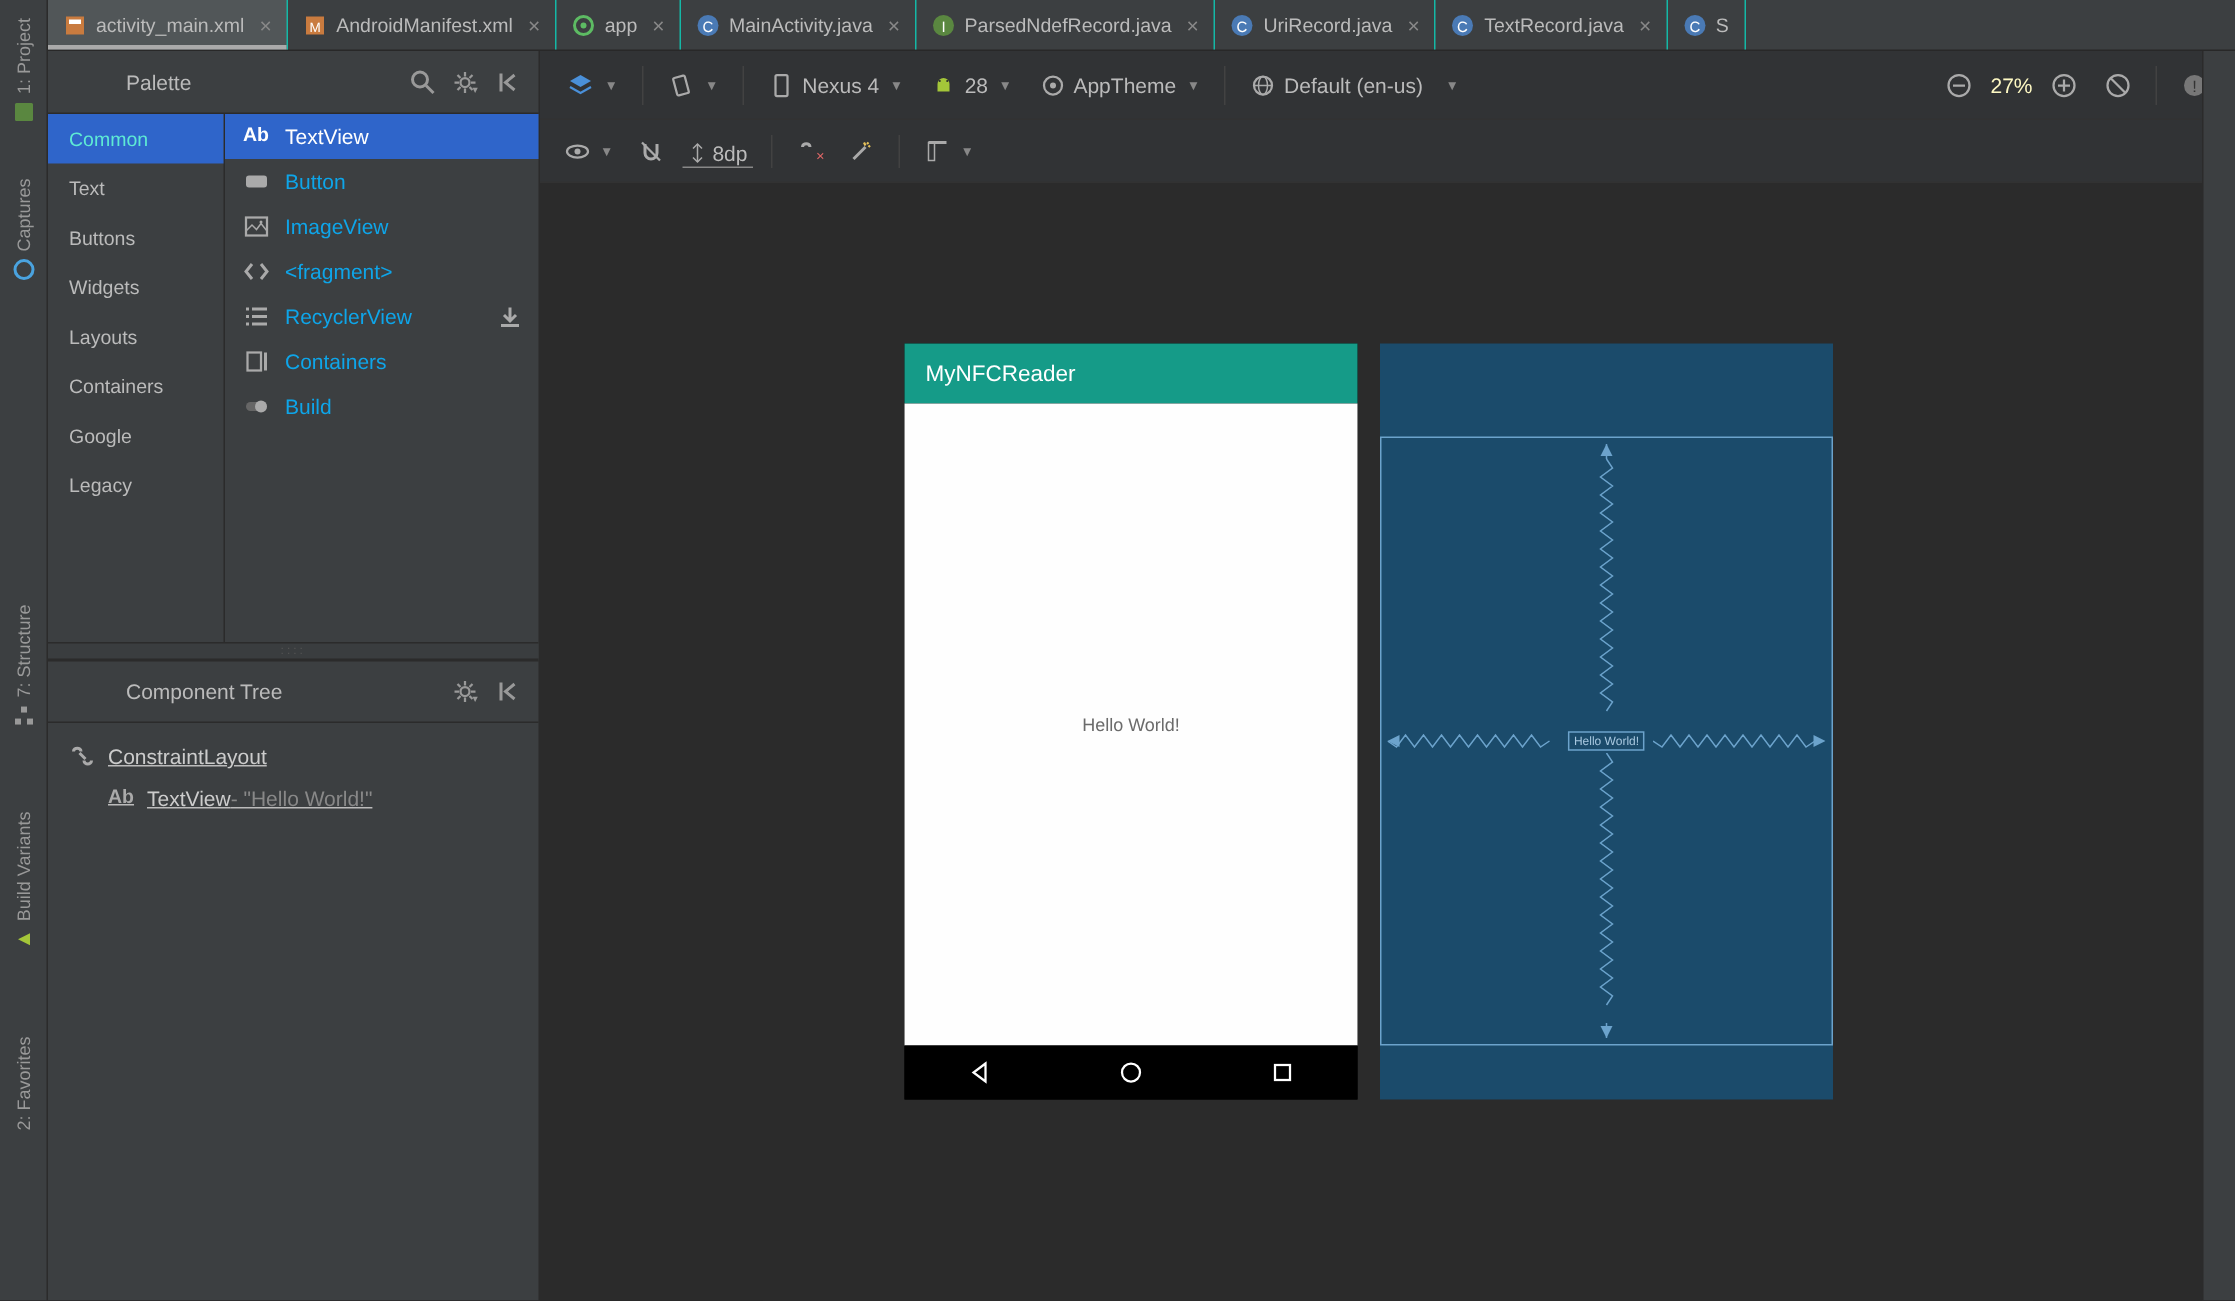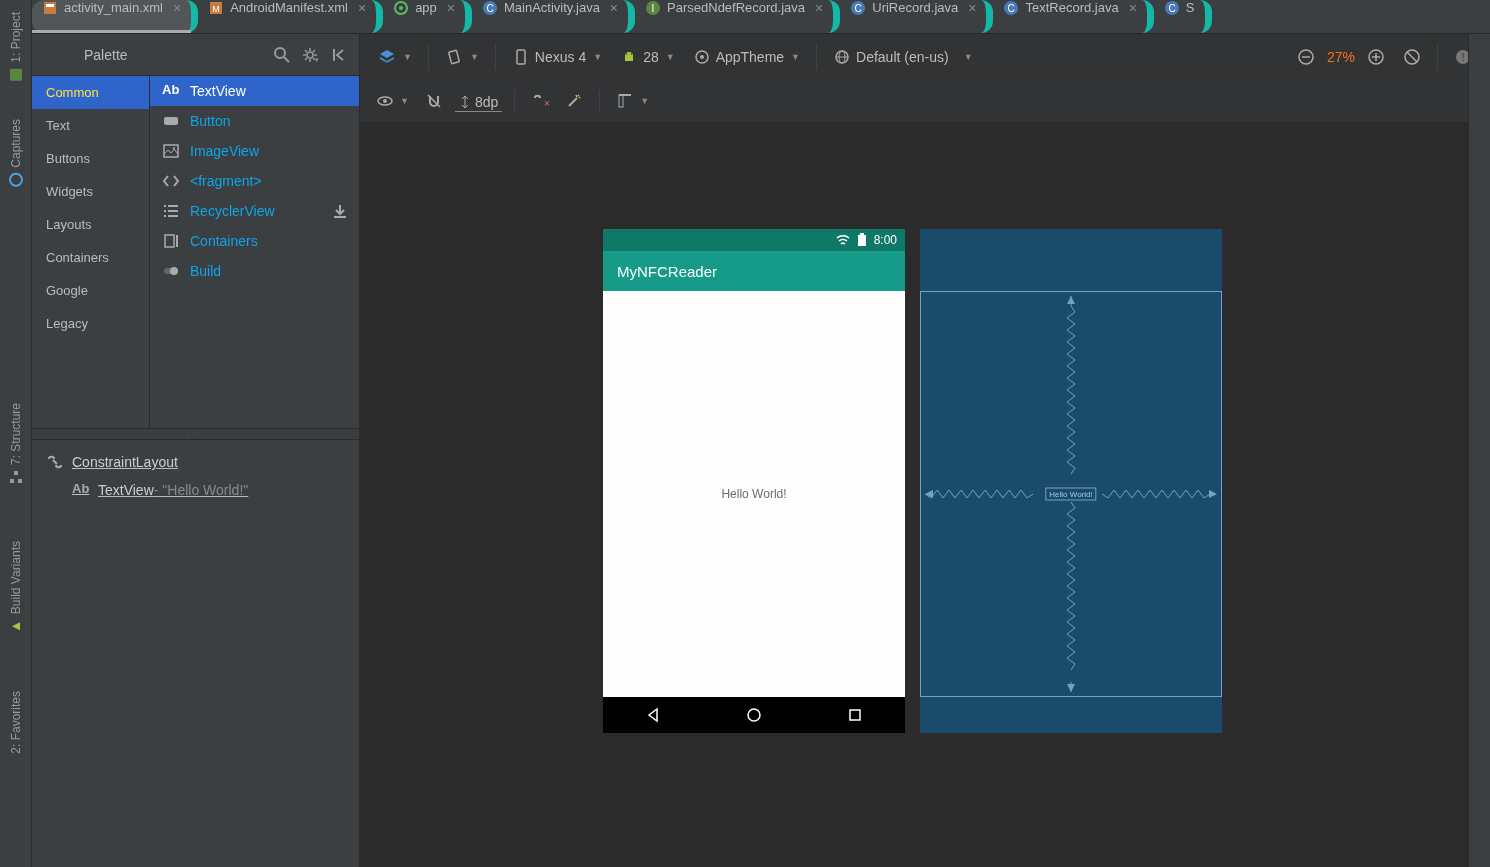--- a/index.html
+++ b/index.html
@@ -3,37 +3,37 @@
 <meta charset="utf-8">
 <style>
 * { box-sizing: border-box; margin: 0; padding: 0; font-family: "Segoe UI", Arial, sans-serif; }
 body { background: #2b2b2b; color: #bbb; width: 1490px; height: 867px; overflow: hidden; position: relative; }
 
 .left-gutter { position: absolute; left: 0; top: 0; width: 32px; height: 100%; background: #3c3f41; border-right: 1px solid #2b2b2b; display: flex; flex-direction: column; align-items: center; padding-top: 4px; }
 .gutter-item { writing-mode: vertical-rl; transform: rotate(180deg); font-size: 12px; color: #999; padding: 8px 0; cursor: pointer; display: flex; align-items: center; gap: 4px; }
 .gutter-icon { width: 16px; height: 16px; transform: rotate(90deg); }
 
 .tabs-bar { position: absolute; left: 32px; top: 0; right: 0; height: 34px; background: #3c3f41; display: flex; align-items: stretch; border-bottom: 1px solid #282828; }
-.tab { display: flex; gap: 6px; padding: 0 10px; font-size: 13px; color: #bbb; border-right: 7px solid #14b8a6; cursor: pointer; position: relative; border-radius: 12px; }
+.tab { display: flex; align-items: center; gap: 6px; padding: 0 10px; font-size: 13px; color: #bbb; border-right: 1px solid #14b8a6; cursor: pointer; position: relative; }
 .tab.active { background: #515658; }
 .tab-icon { width: 16px; height: 16px; }
 .tab-close { font-size: 14px; color: #888; margin-left: 4px; }
 .tab-underline { position:absolute; bottom:0; left:0; right:0; height:3px; background:#aaa; }
 
 .main-area { position: absolute; left: 32px; top: 34px; right: 0; bottom: 0; display: flex; }
 
 .palette-panel { width: 328px; background: #3c3f41; display: flex; flex-direction: column; border-right: 1px solid #2b2b2b; }
 .palette-header { height: 42px; display: flex; align-items: center; padding: 0 12px; border-bottom: 1px solid #2b2b2b; }
 .palette-title { flex: 1; font-size: 14px; color: #bbb; margin-left: 40px; }
 .palette-header-icon { width: 18px; height: 18px; margin-left: 10px; fill: #999; cursor: pointer; }
 
 .palette-body { display: flex; flex: 0 0 auto; height: 352px; }
 .palette-categories { width: 118px; border-right: 1px solid #2b2b2b; }
 .palette-cat { padding: 9px 14px; font-size: 13px; color: #bbb; cursor: pointer; }
-.palette-cat.selected { background: #2f65ca; color: #fde047; }
+.palette-cat.selected { background: #2f65ca; color: #5eead4; }
 .palette-widgets { flex: 1; }
 .palette-widget { display: flex; align-items: center; gap: 10px; padding: 6px 12px; font-size: 14px; color: #0ea5e9; cursor: pointer; position:relative; }
 .palette-widget.selected { background: #2f65ca; color: #fff; }
 .widget-icon { width: 18px; height: 18px; flex-shrink: 0; }
 .widget-dl { position:absolute; right:10px; }
 
 .panel-divider { height: 12px; background: #3a3d3f; border-top: 1px solid #2b2b2b; border-bottom: 1px solid #2b2b2b; text-align:center; color:#555; font-size:8px; letter-spacing:2px;}
 
 .component-tree-header { height: 42px; display: flex; align-items: center; padding: 0 12px; border-bottom: 1px solid #2b2b2b; border-top: 1px solid #2b2b2b; }
 .component-tree-body { flex: 1; padding: 8px 0; text-decoration: underline; }
@@ -258,20 +258,32 @@
         <div class="palette-widget">
           <svg class="widget-icon" viewBox="0 0 18 18">
               <rect x="2" y="6" width="14" height="6" rx="3" fill="#666"></rect>
               <circle cx="12" cy="9" r="4" fill="#aaa"></circle>
             </svg>
           <span>Build</span>
         </div>
       </div>
     </div>
     <div class="panel-divider">::::</div>
+    <div class="component-tree-header">
+      <span class="palette-title">Component Tree</span>
+      <svg class="palette-header-icon" viewBox="0 0 18 18">
+          <circle cx="9" cy="9" r="3" fill="none" stroke="#999" stroke-width="1.5"></circle>
+          <path d="M9 2v3M9 13v3M2 9h3M13 9h3M4 4l2 2M12 12l2 2M4 14l2-2M12 6l2-2" stroke="#999" stroke-width="1.5"></path>
+          <text x="14" y="16" font-size="7" fill="#999">▾</text>
+        </svg>
+      <svg class="palette-header-icon" viewBox="0 0 18 18">
+          <path d="M14 4 L8 9 L14 14" stroke="#999" stroke-width="2" fill="none"></path>
+          <line x1="5" y1="3" x2="5" y2="15" stroke="#999" stroke-width="2"></line>
+        </svg>
+    </div>
     <div class="component-tree-body">
       <div class="tree-row">
         <svg class="tree-icon" viewBox="0 0 18 18">
             <path d="M3 6 C 3 3, 8 3, 8 6 M10 12 C 10 15, 15 15, 15 12 M7 7 L11 11" stroke="#aaa" stroke-width="2" fill="none"></path>
           </svg>
         <span>ConstraintLayout</span>
       </div>
       <div class="tree-row indent">
         <span class="tree-icon" style="font-weight:bold;color:#aaa;font-size:13px">Ab</span>
         <span><span>TextView</span><span class="tree-secondary">- "Hello World!"</span></span>
@@ -330,21 +342,21 @@
         <span>Default (en-us)</span>
         <span class="dropdown-arrow" style="margin-left:10px">▼</span>
       </div>
       <div class="config-spacer"></div>
       <div class="config-item">
         <svg class="config-icon" viewBox="0 0 18 18">
             <circle cx="9" cy="9" r="7" fill="none" stroke="#aaa" stroke-width="1.5"></circle>
             <line x1="5" y1="9" x2="13" y2="9" stroke="#aaa" stroke-width="1.5"></line>
           </svg>
       </div>
-      <span style="font-size:14px;color:#f97316">27%</span>
+      <span style="font-size:14px;color:#fef9c3">27%</span>
       <div class="config-item">
         <svg class="config-icon" viewBox="0 0 18 18">
             <circle cx="9" cy="9" r="7" fill="none" stroke="#aaa" stroke-width="1.5"></circle>
             <line x1="5" y1="9" x2="13" y2="9" stroke="#aaa" stroke-width="1.5"></line>
             <line x1="9" y1="5" x2="9" y2="13" stroke="#aaa" stroke-width="1.5"></line>
           </svg>
       </div>
       <div class="config-item">
         <svg class="config-icon" viewBox="0 0 18 18">
             <circle cx="9" cy="9" r="7" fill="none" stroke="#aaa" stroke-width="1.5"></circle>
@@ -400,30 +412,20 @@
             <rect x="3" y="3" width="4" height="12" fill="none" stroke="#aaa"></rect>
             <line x1="3" y1="3" x2="15" y2="3" stroke="#aaa" stroke-width="2"></line>
           </svg>
         <span class="dropdown-arrow">▼</span>
       </div>
     </div>
 
     <div class="canvas">
 
       <div class="device-preview">
-        <div class="status-bar">
-          <svg class="wifi-icon" viewBox="0 0 14 14">
-              <path d="M1 5 a9 9 0 0 1 12 0 M3 8 a6 6 0 0 1 8 0 M5 11 a3 3 0 0 1 4 0" stroke="#fff" fill="none" stroke-width="1.5"></path>
-            </svg>
-          <svg class="batt-icon" viewBox="0 0 10 14">
-              <rect x="1" y="2" width="8" height="11" fill="#fff"></rect>
-              <rect x="3" y="0" width="4" height="2" fill="#fff"></rect>
-            </svg>
-          <span>8:00</span>
-        </div>
         <div class="app-bar">
           <span>MyNFCReader</span>
         </div>
         <div class="app-content">
           <span class="hello-text">Hello World!</span>
         </div>
         <div class="nav-bar">
           <svg class="nav-btn" viewBox="0 0 18 18">
               <path d="M13 3 L5 9 L13 15 Z" fill="none" stroke="#fff" stroke-width="1.5"></path>
             </svg>

